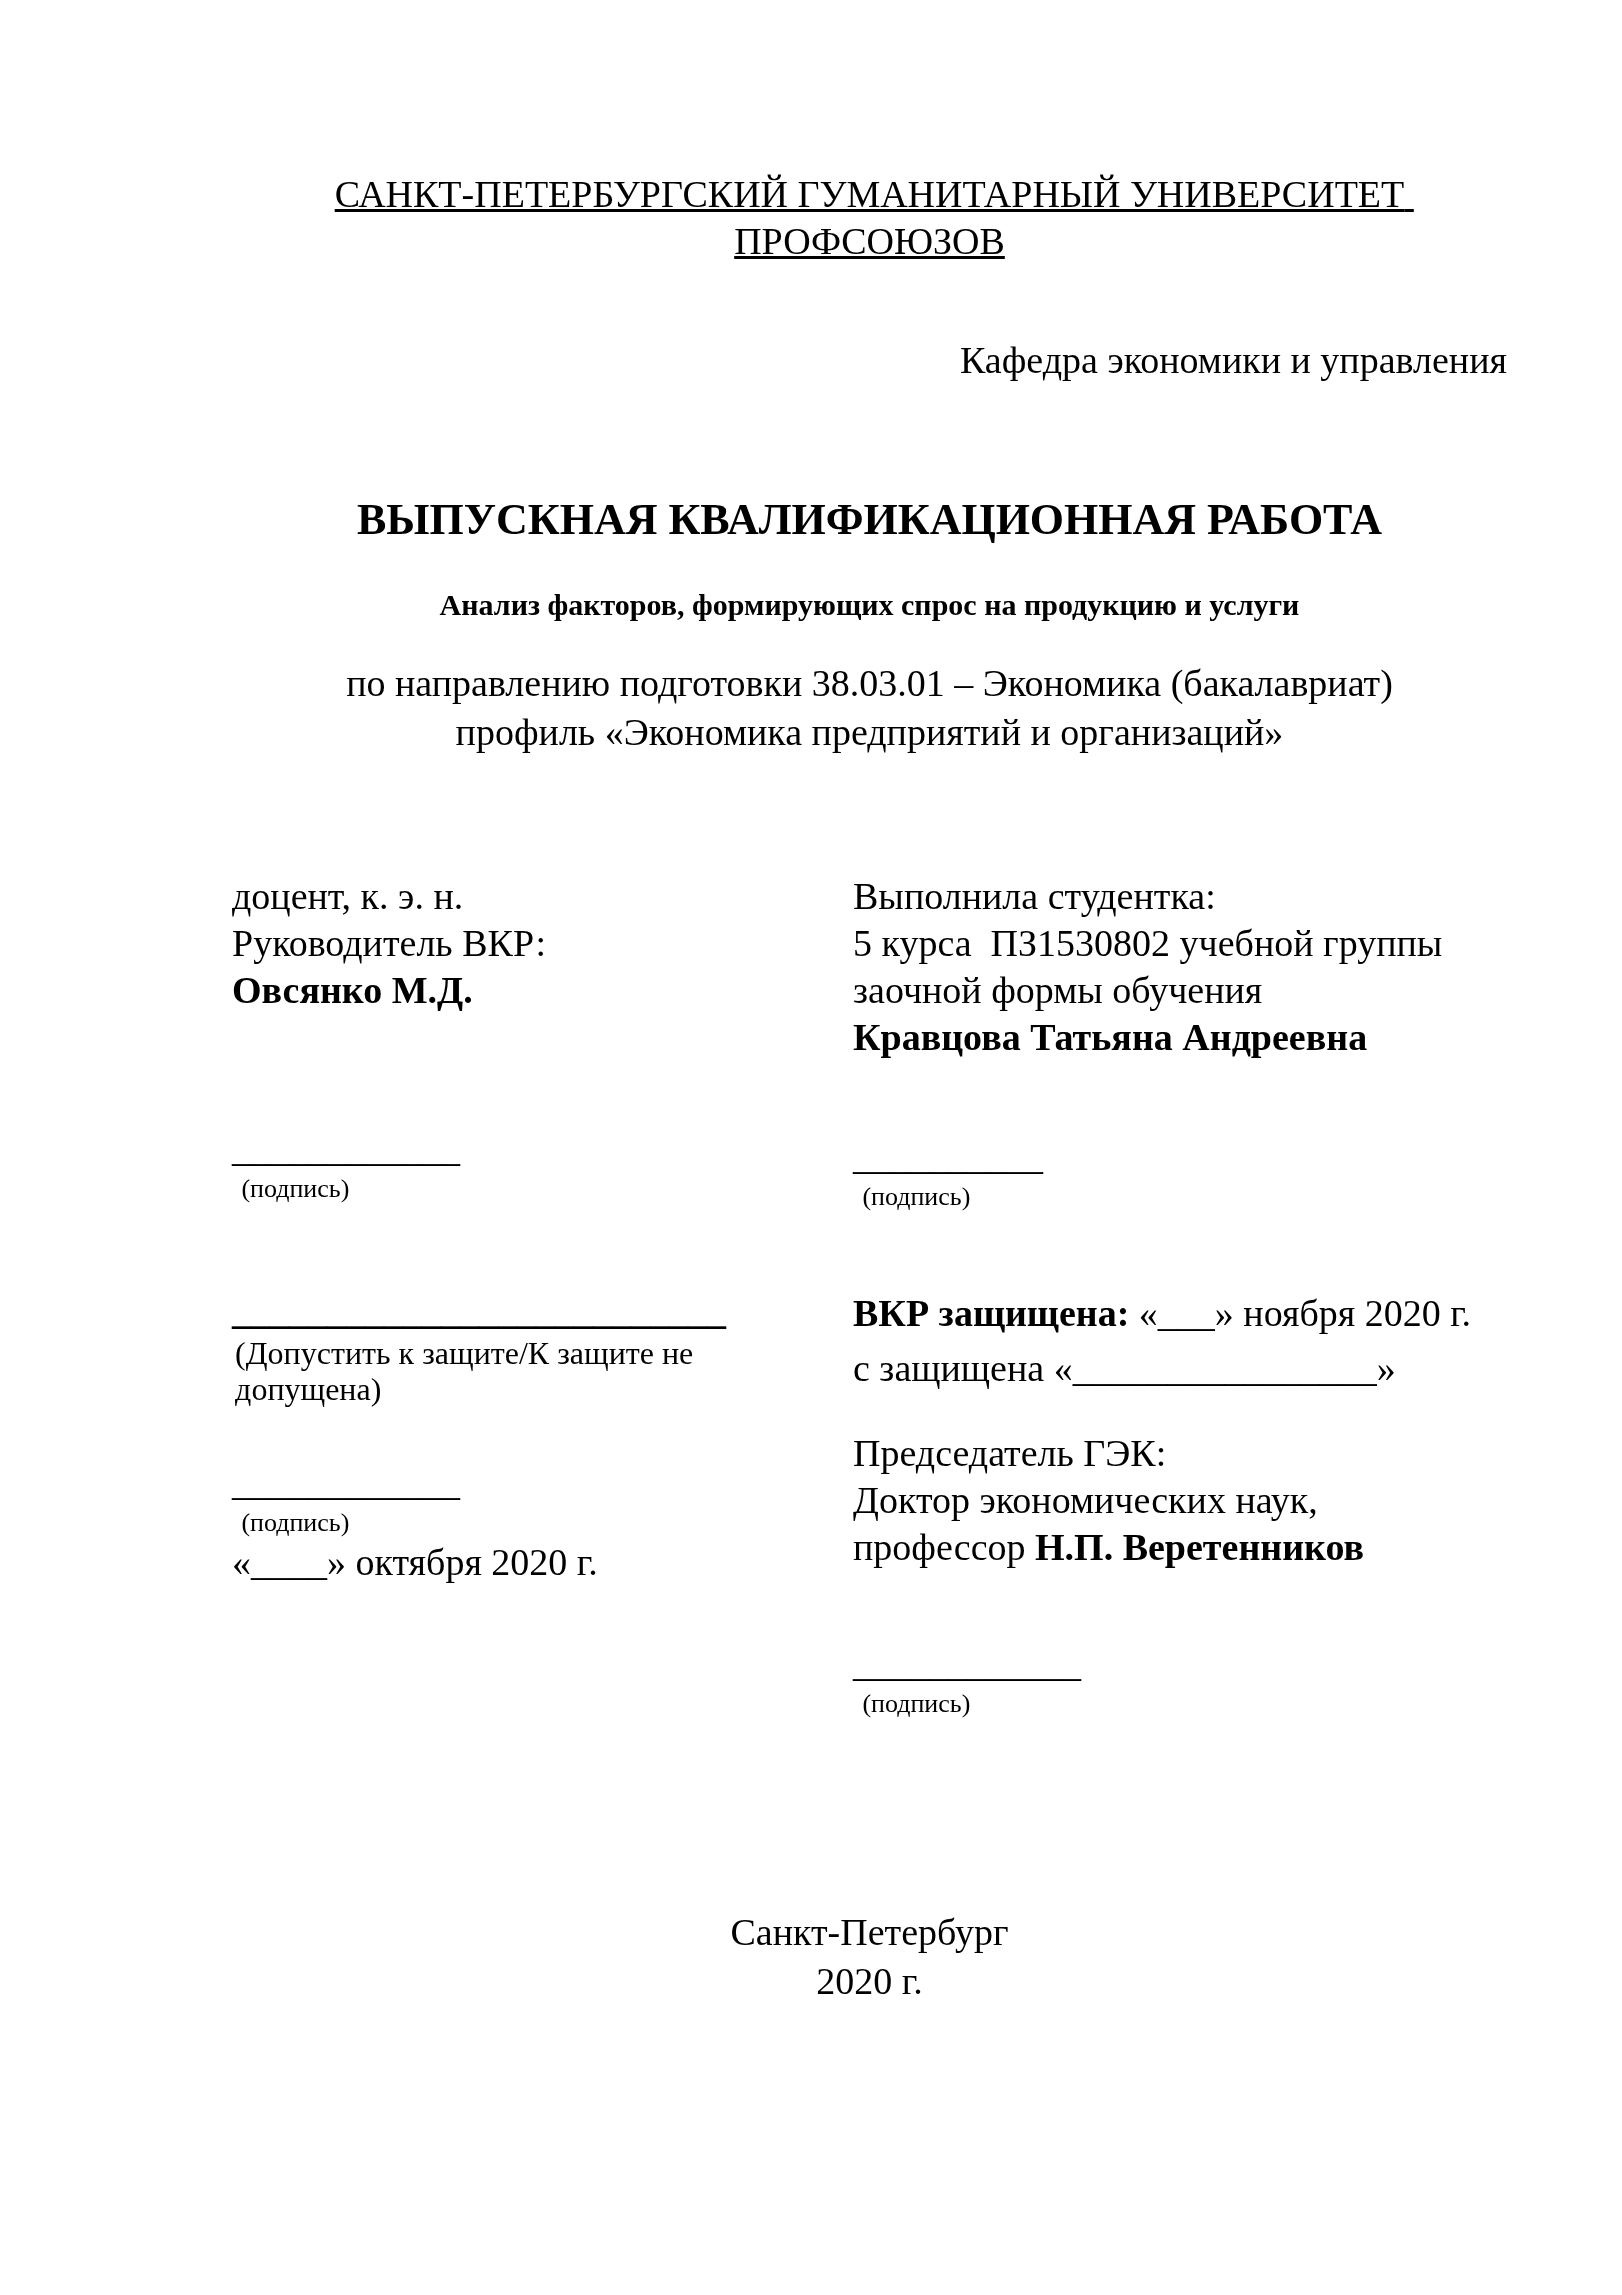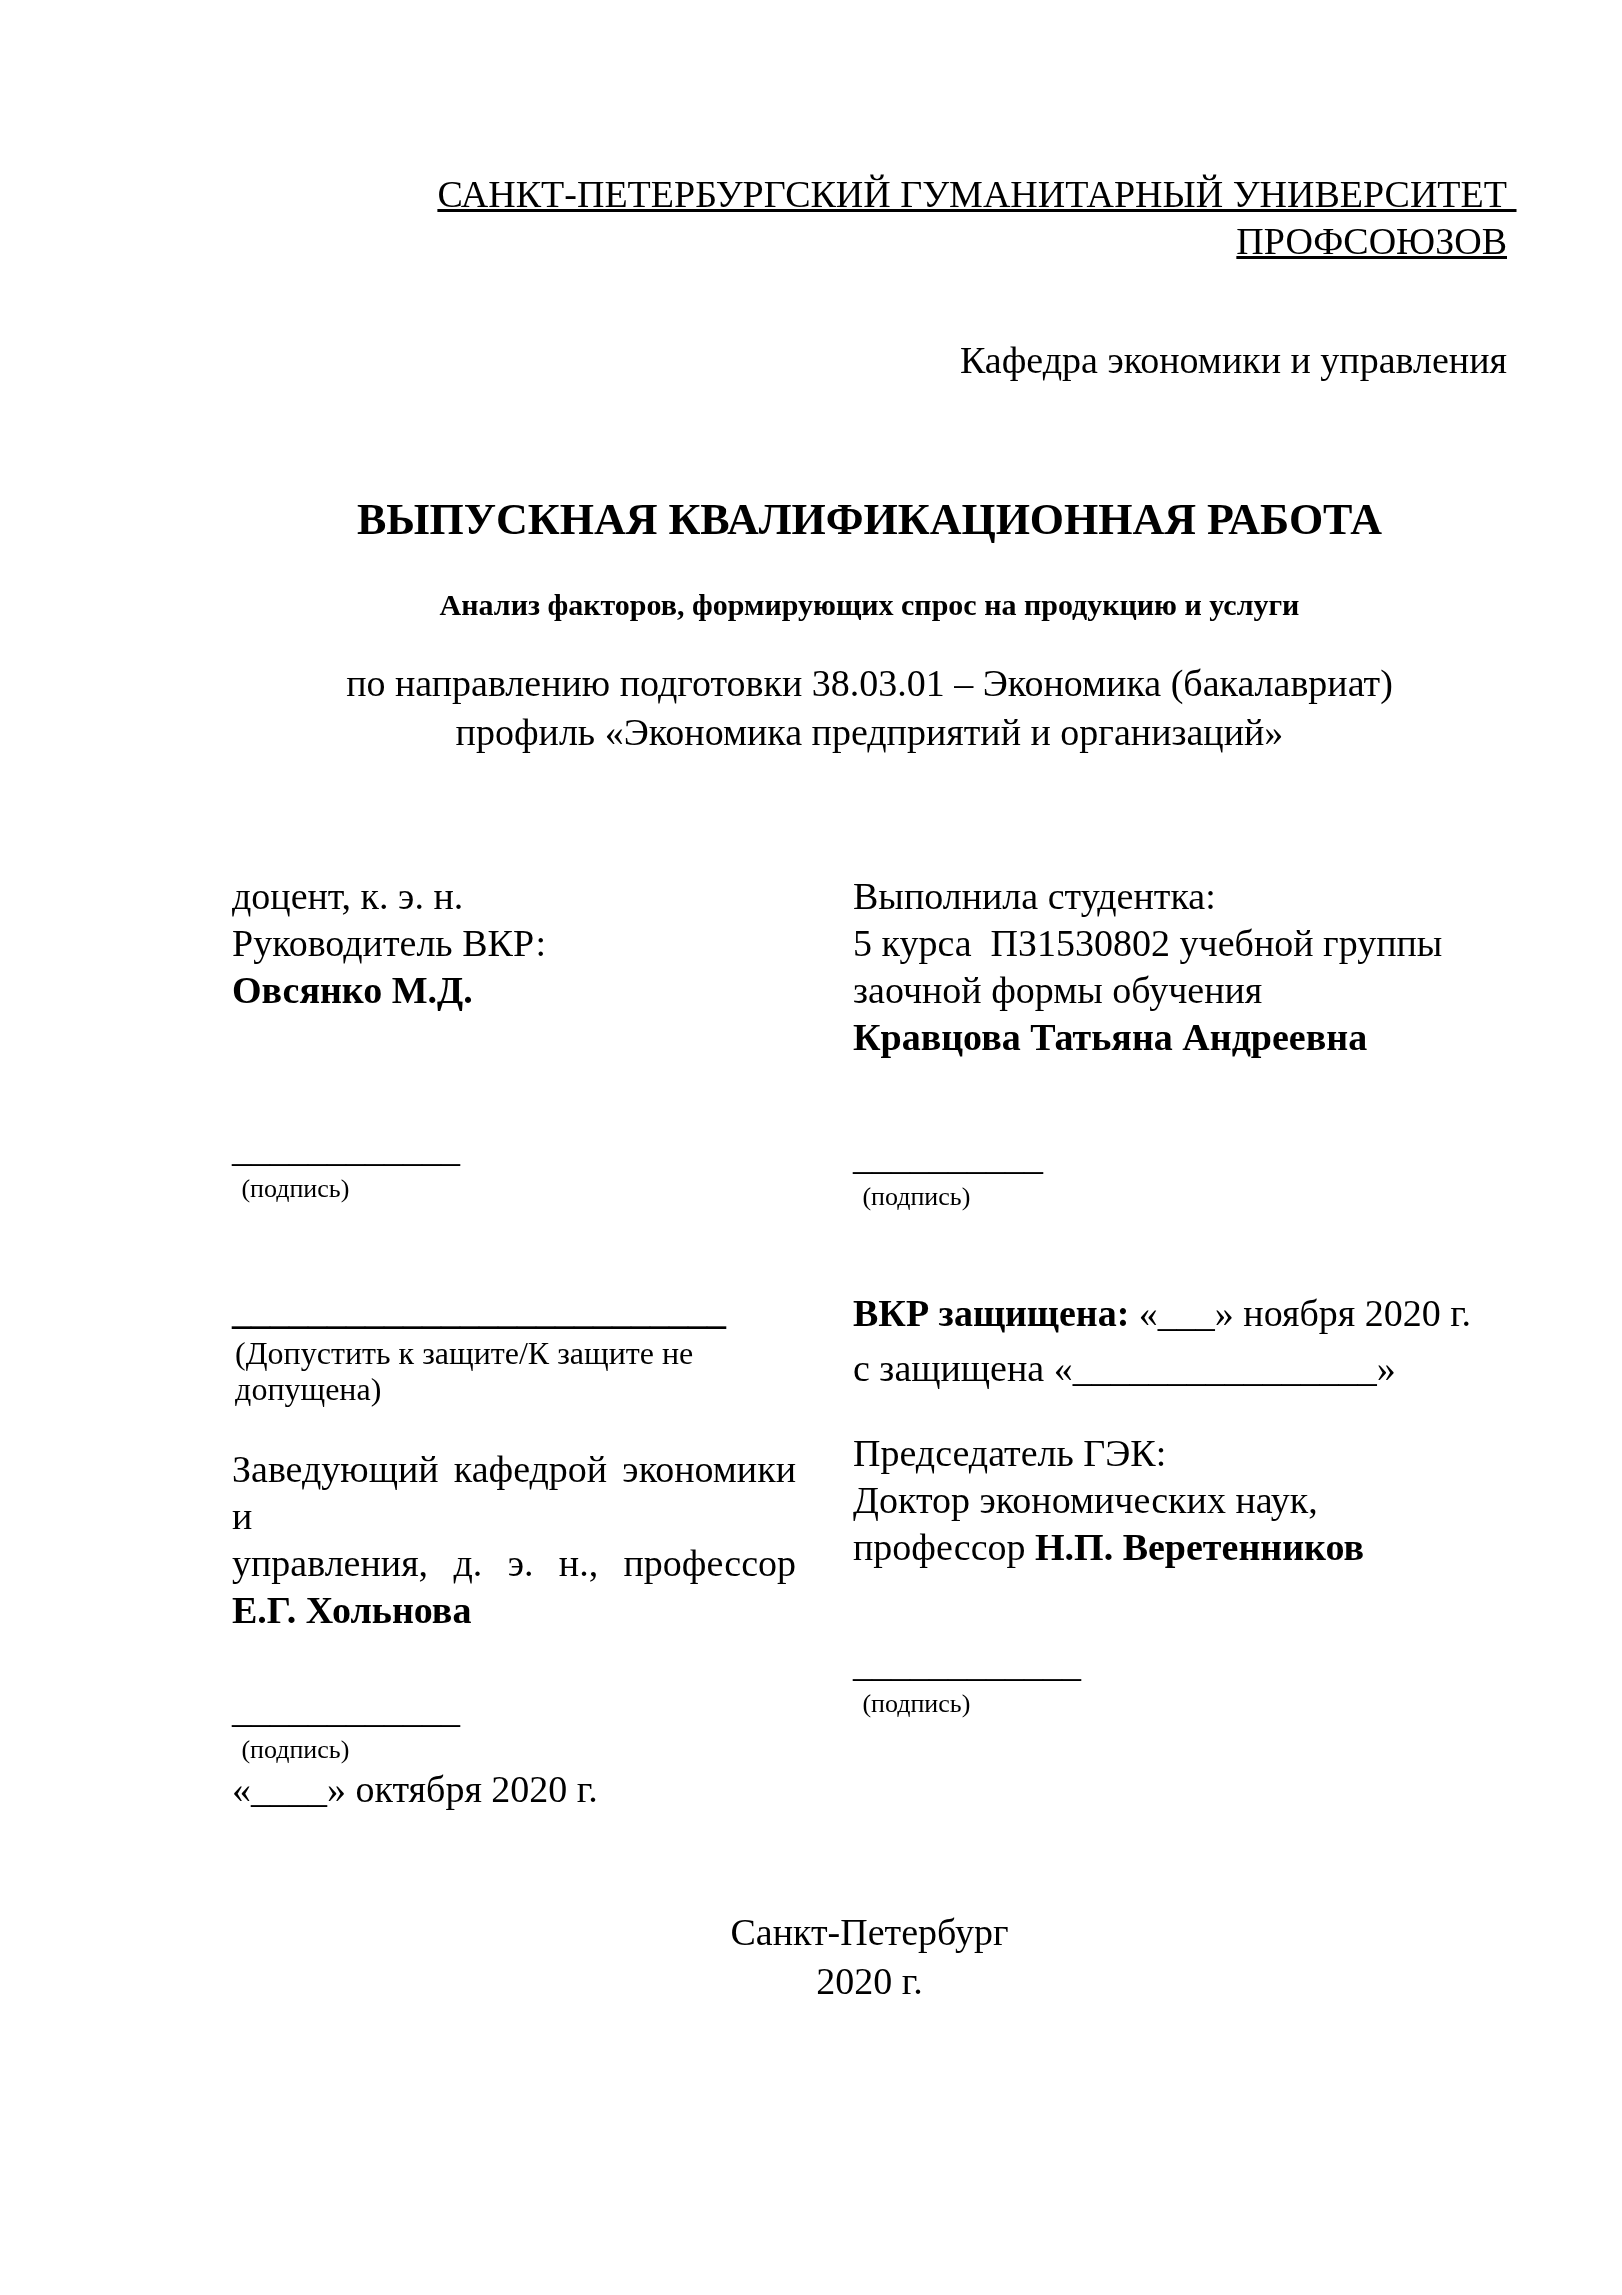--- a/index.html
+++ b/index.html
@@ -15,21 +15,21 @@
     box-sizing: border-box;
     padding: 171px 116px 0 232px;
     overflow: hidden;
   }
   .line { white-space: pre-wrap; }
   .center { text-align: center; }
   .right { text-align: right; }
   .b { font-weight: bold; }
   .u { text-decoration: underline; }
 
-  .university { text-align: right; }
+  .university { text-align: center; }
   .faculty { margin-top: 72px; }
   .department { margin-top: 72px; }
   .work-type { margin-top: 108px; font-size: 44px; line-height: 55px; }
   .thesis-title { margin-top: 33px; font-size: 30px; line-height: 49px; }
   .program { margin-top: 30px; line-height: 49px; }
 
   .columns { display: flex; margin-top: 116px; }
   .col-left { width: 564px; flex: none; }
   .col-right { width: 655px; flex: none; margin-left: 57px; }
 
@@ -95,25 +95,20 @@
       <div class="line">доцент, к. э. н.</div>
       <div class="line">Руководитель ВКР:</div>
       <div class="line b">Овсянко М.Д.</div>
 
       <div class="line sig1-left">____________</div>
       <div class="caption">(подпись)</div>
 
       <div class="line admission-line">__________________________</div>
       <div class="caption-wide">(Допустить к защите/К защите не допущена)</div>
 
-      <div class="head-block">
-        <div class="line just">Заведующий кафедрой экономики и</div>
-        <div class="line just">управления, д. э. н., профессор</div>
-        <div class="line b">Е.Г. Хольнова</div>
-      </div>
 
       <div class="line sig2-left">____________</div>
       <div class="caption">(подпись)</div>
       <div class="line">«____» октября 2020 г.</div>
     </div>
 
     <div class="col-right">
       <div class="line">Выполнила студентка:</div>
       <div class="line">5 курса  ПЗ1530802 учебной группы</div>
       <div class="line">заочной формы обучения</div>

